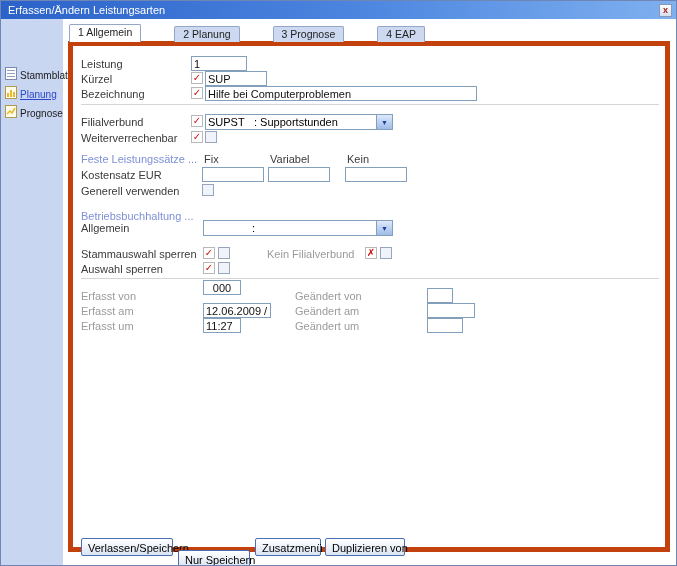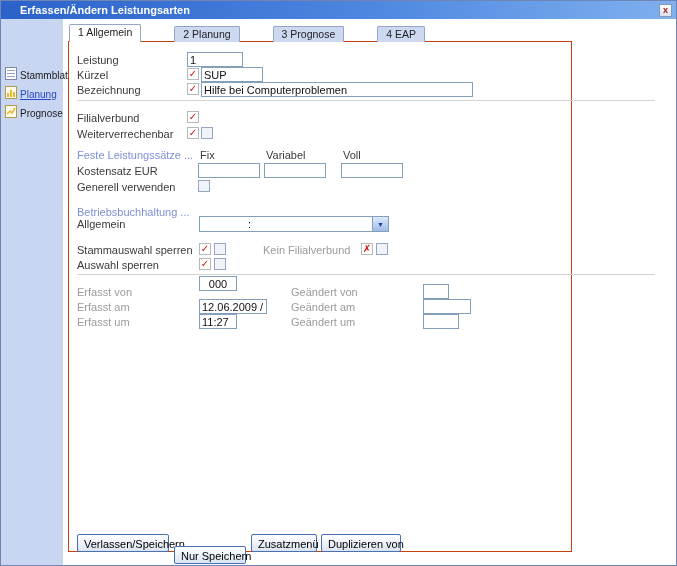--- a/index.html
+++ b/index.html
@@ -1,27 +1,27 @@
 <!DOCTYPE html>
 <html><head>
 <meta charset="utf-8">
 <style>
   html,body{margin:0;padding:0;background:#e8e8e8;font-family:"Liberation Sans","DejaVu Sans",sans-serif;}
   .window{position:relative;width:677px;height:566px;background:#ffffff;border:1px solid #6f86b4;box-sizing:border-box;overflow:hidden;}
   .titlebar{position:absolute;left:0;top:0;right:0;height:18px;background:linear-gradient(90deg,#2b62c9 0%,#4d87e0 55%,#7fb0ef 100%);display:flex;align-items:center;}
-  .titlebar .title{color:#fff;font-size:11px;font-weight:bold;padding-left:19px;white-space:nowrap;}
+  .titlebar .title{color:#fff;font-size:11px;font-weight:normal;padding-left:7px;white-space:nowrap;}
   .close-btn{position:absolute;right:4px;top:3px;width:13px;height:13px;background:linear-gradient(#fdfdfd,#d7dfec);border:1px solid #8898b8;box-sizing:border-box;font-size:9px;line-height:10px;text-align:center;color:#a02020;font-weight:bold;cursor:default;}
   .sidebar{position:absolute;left:0;top:18px;width:62px;bottom:0;background:#c9d6f2;}
   .side-item{position:absolute;left:4px;display:flex;align-items:center;gap:3px;white-space:nowrap;cursor:default;}
   .side-label{font-size:10px;color:#1a1a1a;}
   .side-label.link{color:#2a46c8;text-decoration:underline;}
   .tabs{position:absolute;left:68px;top:25px;height:16px;z-index:3;display:flex;align-items:flex-end;gap:32px;}
   .tab{font-size:10.5px;padding:2px 8px 2px;border:1px solid #93a6c7;border-bottom:none;background:#ccd9f0;color:#222;border-radius:2px 2px 0 0;margin-right:1px;line-height:11px;cursor:default;}
   .tab.active{background:#ffffff;padding-bottom:4px;position:relative;z-index:4;}
-  .panel{position:absolute;left:67px;top:40px;width:504px;height:511px;border:1px solid #c2410c;background:#fff;box-sizing:border-box;}
+  .panel{position:absolute;left:67px;top:40px;width:602px;height:511px;border:5px solid #c2410c;background:#fff;box-sizing:border-box;}
   .lbl{position:absolute;font-size:11px;color:#3a3a3a;white-space:nowrap;}
   .lbl-gray{color:#9b9b9b;}
   .section-lbl{position:absolute;font-size:11px;color:#7d90d6;white-space:nowrap;}
   .colhead{position:absolute;font-size:11px;color:#3a3a3a;}
   .field{position:absolute;height:15px;border:1px solid #82a0bc;background:#fff;font-family:"Liberation Sans","DejaVu Sans",sans-serif;font-size:11px;padding:0 2px;box-sizing:border-box;color:#101010;outline:none;}
   .combo{position:absolute;height:16px;border:1px solid #82a0bc;background:#fff;box-sizing:border-box;display:flex;cursor:default;}
   .combo-code{width:46px;font-size:11px;line-height:14px;padding-left:2px;white-space:pre;overflow:hidden;}
   .combo-name{flex:1;font-size:11px;line-height:14px;white-space:pre;overflow:hidden;}
   .combo-btn{width:15px;background:linear-gradient(#dfe9fb,#9fbbe8);border-left:1px solid #82a0bc;display:flex;align-items:center;justify-content:center;color:#1a3e9e;font-size:7px;cursor:default;}
   .checkbox{position:absolute;width:12px;height:12px;border:1px solid #97a6bc;background:#f0f4fa;box-sizing:border-box;cursor:default;}
@@ -84,29 +84,36 @@
     <input class="field" style="left: 132px; top: 25px; width: 62px;" value="SUP">
 
     <span class="lbl" style="left:8px;top:42px;">Bezeichnung</span>
     <span class="mark-icon" style="left:118px;top:41px;">✓</span>
     <input class="field" style="left: 132px; top: 40px; width: 272px;" value="Hilfe bei Computerproblemen">
 
     <div class="sep" style="left:8px;top:58px;width:578px;"></div>
 
     <span class="lbl" style="left:8px;top:70px;">Filialverbund</span>
     <span class="mark-icon" style="left:118px;top:69px;">✓</span>
+    <div class="combo" style="left:132px;top:68px;width:188px;">
+      <span class="combo-code">SUPST</span>
+      <span class="combo-name">: Supportstunden</span>
+      <span class="combo-btn">
+          <span>▼</span>
+        </span>
+    </div>
 
     <span class="lbl" style="left:8px;top:86px;">Weiterverrechenbar</span>
     <span class="mark-icon" style="left:118px;top:85px;">✓</span>
     <span class="checkbox" style="left:132px;top:85px;"></span>
 
     <span class="section-lbl" style="left:8px;top:107px;">Feste Leistungssätze ...</span>
     <span class="colhead" style="left:131px;top:107px;">Fix</span>
     <span class="colhead" style="left:197px;top:107px;">Variabel</span>
-    <span class="colhead" style="left:274px;top:107px;">Voll</span>
+    <span class="colhead" style="left:274px;top:107px;">Kein</span>
 
     <span class="lbl" style="left:8px;top:123px;">Kostensatz EUR</span>
     <input class="field" style="left: 129px; top: 121px; width: 62px;" value="">
     <input class="field" style="left: 195px; top: 121px; width: 62px;" value="">
     <input class="field" style="left: 272px; top: 121px; width: 62px;" value="">
 
     <span class="lbl" style="left:8px;top:139px;">Generell verwenden</span>
     <span class="checkbox" style="left:129px;top:138px;"></span>
 
     <span class="section-lbl" style="left:8px;top:164px;">Betriebsbuchhaltung ...</span>

